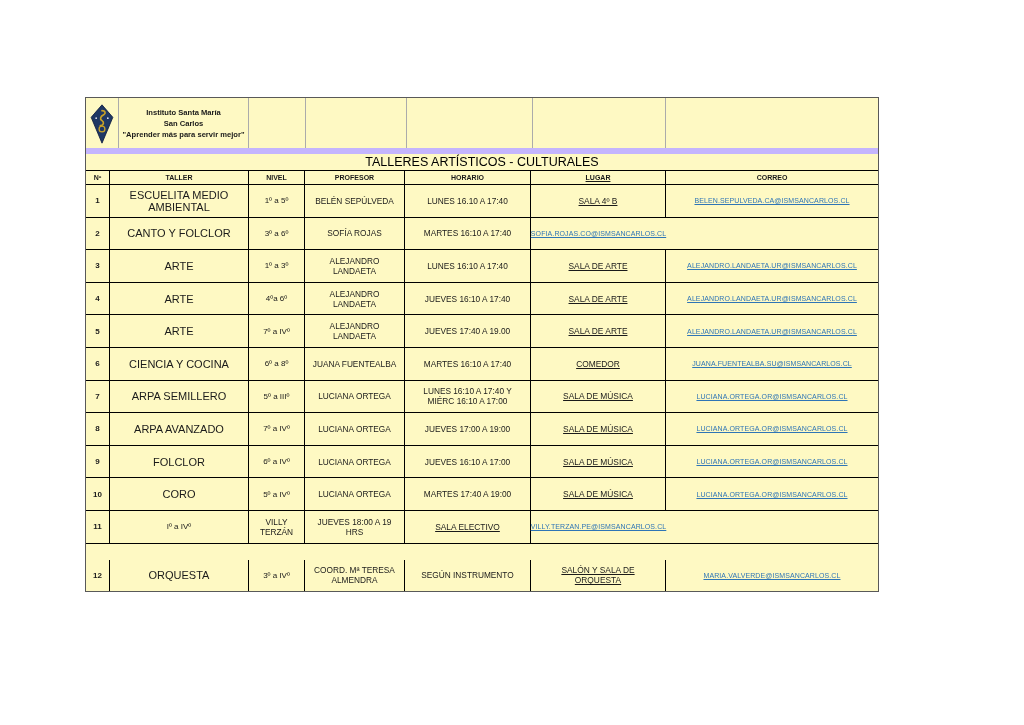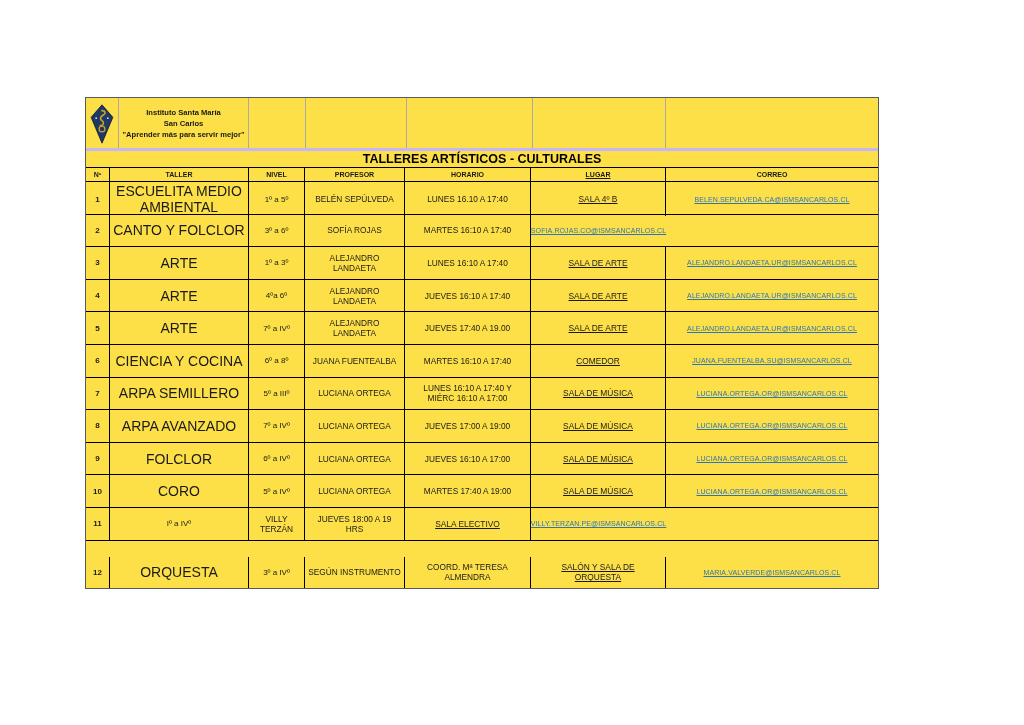--- a/index.html
+++ b/index.html
@@ -1,34 +1,34 @@
 <!DOCTYPE html>
 <html><head>
 <meta charset="utf-8">
 <style>
   html,body{margin:0;padding:0;background:#ffffff;}
   body{width:1024px;height:725px;position:relative;font-family:"Liberation Sans",sans-serif;overflow:hidden;}
-  .sheet{position:absolute;left:85px;top:97px;width:792px;border:1px solid #595959;background:#fde047;}
+  .sheet{position:absolute;left:85px;top:97px;width:792px;border:1px solid #595959;background:#fef9c3;}
   
   .hband{display:grid;grid-template-columns:33px 130px 57px 101px 126px 133px 211px;height:50px;}
   .hband .hcell{border-right:1px solid #ababab;display:flex;align-items:center;justify-content:center;}
   .hband .hcell:last-child{border-right:none;}
   .school-text{flex-direction:column;line-height:1.45;font-size:7.6px;font-weight:bold;color:#1a1a1a;text-align:center;}
   .logo-wrap{padding-top:2px;}
   
-  .title-row{height:16px;border-top:3px solid #c4b5fd;border-bottom:1px solid #000;display:flex;align-items:center;justify-content:center;font-size:12.5px;font-weight:bold;color:#000;}
+  .title-row{height:16px;border-top:6px solid #c4b5fd;border-bottom:1px solid #000;display:flex;align-items:center;justify-content:center;font-size:12.5px;font-weight:normal;color:#000;}
   
   .tr{display:grid;grid-template-columns:24px 139px 56px 100px 126px 135px 212px;border-bottom:1px solid #000;}
   .tr:last-child{border-bottom:none;margin-top:16px;}
   .cell{border-right:1px solid #000;display:flex;align-items:center;justify-content:center;text-align:center;white-space:pre-line;padding:1px 3px;box-sizing:border-box;color:#1a1a1a;}
   .cell:last-child{border-right:none;}
   .cols .cell{font-size:7px;font-weight:bold;height:13px;padding:0;}
   .rowline{height:31.6px;}
   .c-num{font-size:8px;font-weight:bold;}
-  .c-taller{font-size:14px;}
+  .c-taller{font-size:11px;}
   .c-nivel{font-size:8px;}
   .c-prof{font-size:8.3px;}
   .c-hor{font-size:8.3px;}
   .c-lugar{font-size:8.4px;text-decoration:underline;}
   .c-correo a{font-size:7px;color:#2E75B6;text-decoration:underline;cursor:pointer;letter-spacing:0.1px;}
 </style>
 </head>
 <body>
 
 <div class="sheet">
@@ -167,22 +167,22 @@
         <div class="cell c-nivel">Iº a IVº</div>
         <div class="cell c-prof">VILLY TERZÁN</div>
         <div class="cell c-hor">JUEVES 18:00 A 19 HRS</div>
         <div class="cell c-lugar">SALA ELECTIVO</div>
         <div class="cell c-correo"><a>VILLY.TERZAN.PE@ISMSANCARLOS.CL</a></div>
       </div>
       <div class="tr rowline">
         <div class="cell c-num">12</div>
         <div class="cell c-taller">ORQUESTA</div>
         <div class="cell c-nivel">3º a IVº</div>
-        <div class="cell c-hor">SEGÚN  INSTRUMENTO</div>
         <div class="cell c-prof">COORD. Mª TERESA
 ALMENDRA</div>
+        <div class="cell c-hor">SEGÚN  INSTRUMENTO</div>
         <div class="cell c-lugar">SALÓN Y SALA DE
 ORQUESTA</div>
         <div class="cell c-correo"><a>MARIA.VALVERDE@ISMSANCARLOS.CL</a></div>
       </div>
     </div>
 
 </div>
 
 </body></html>

